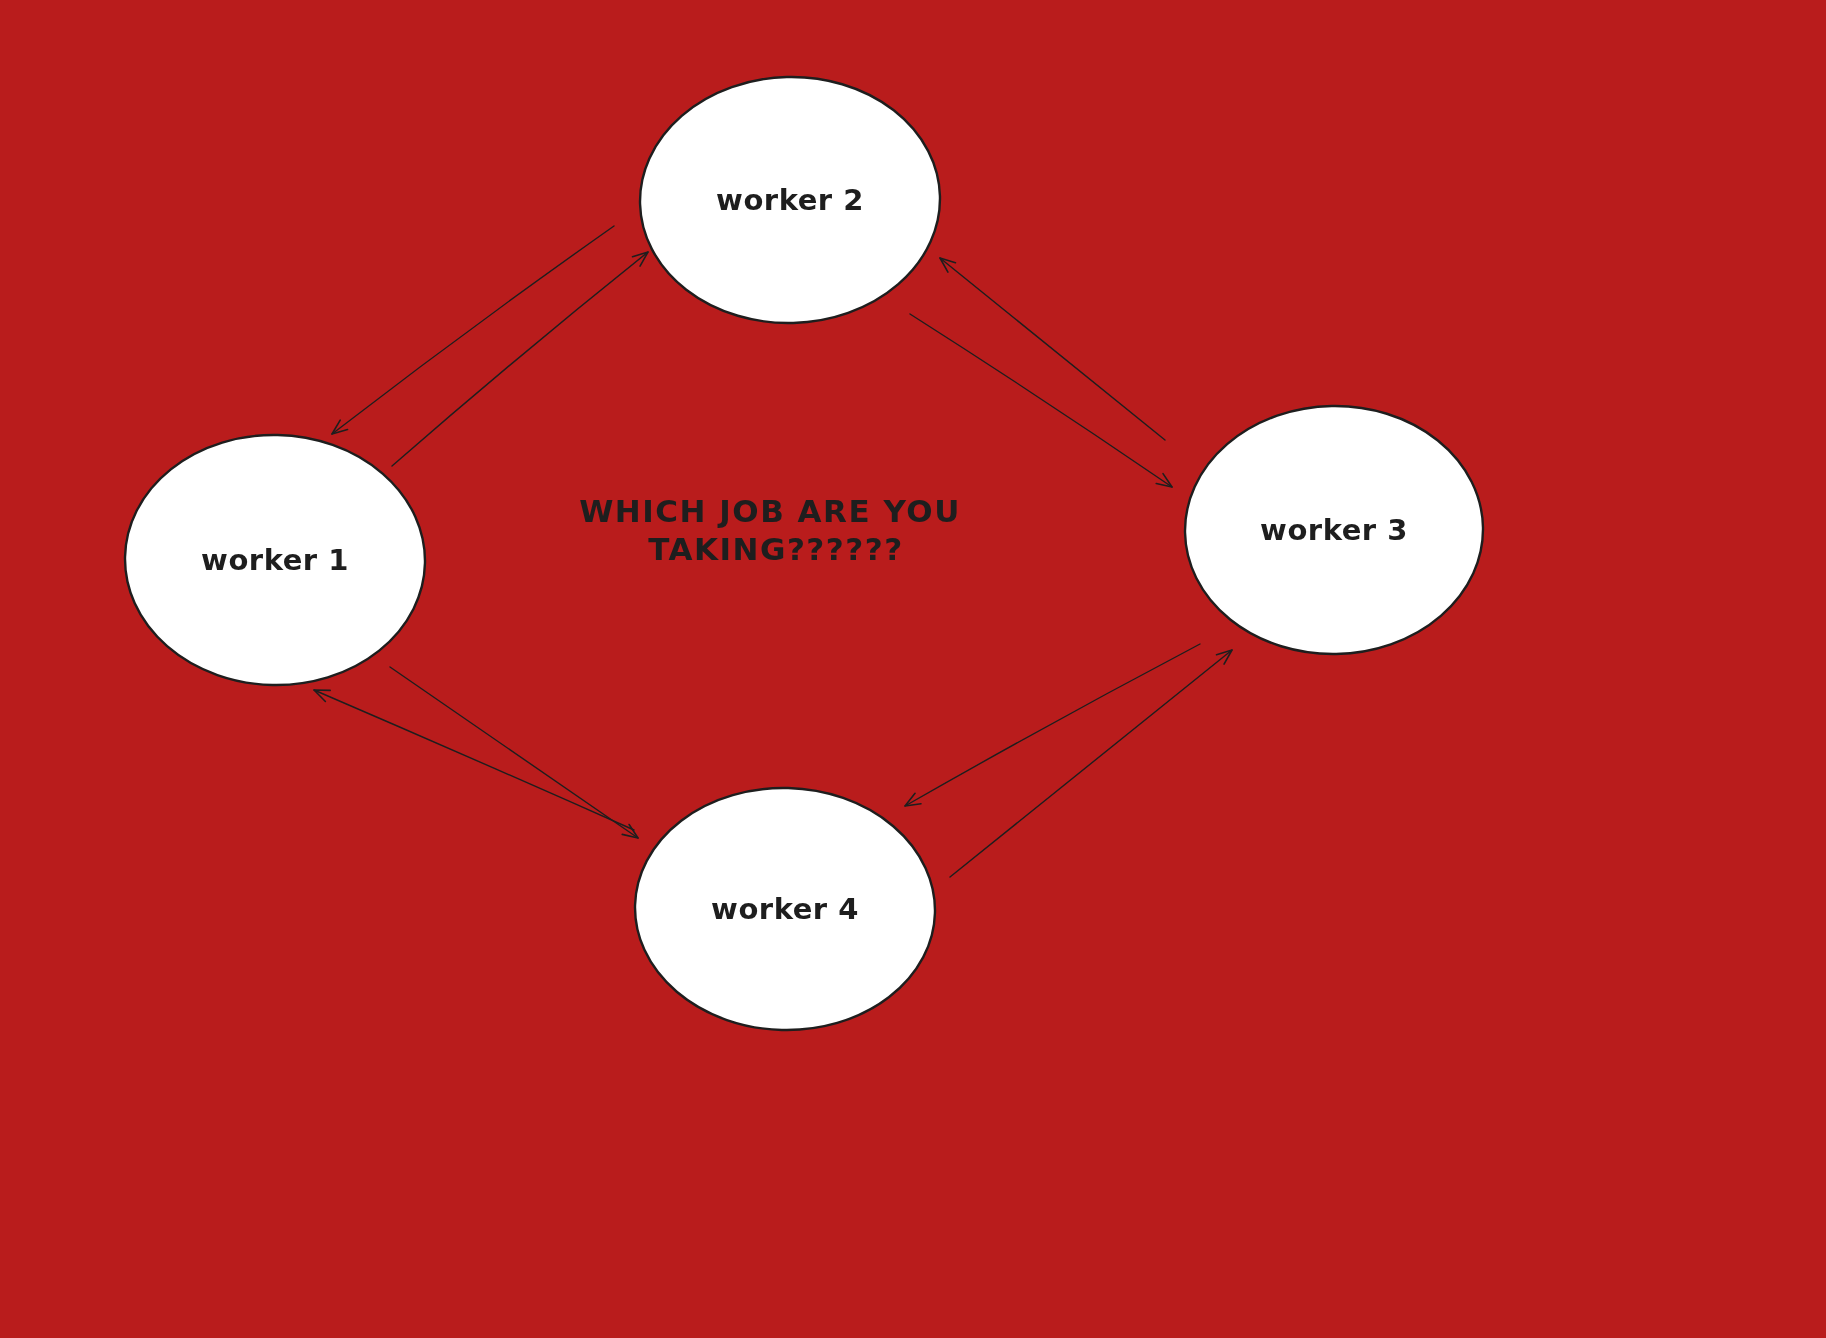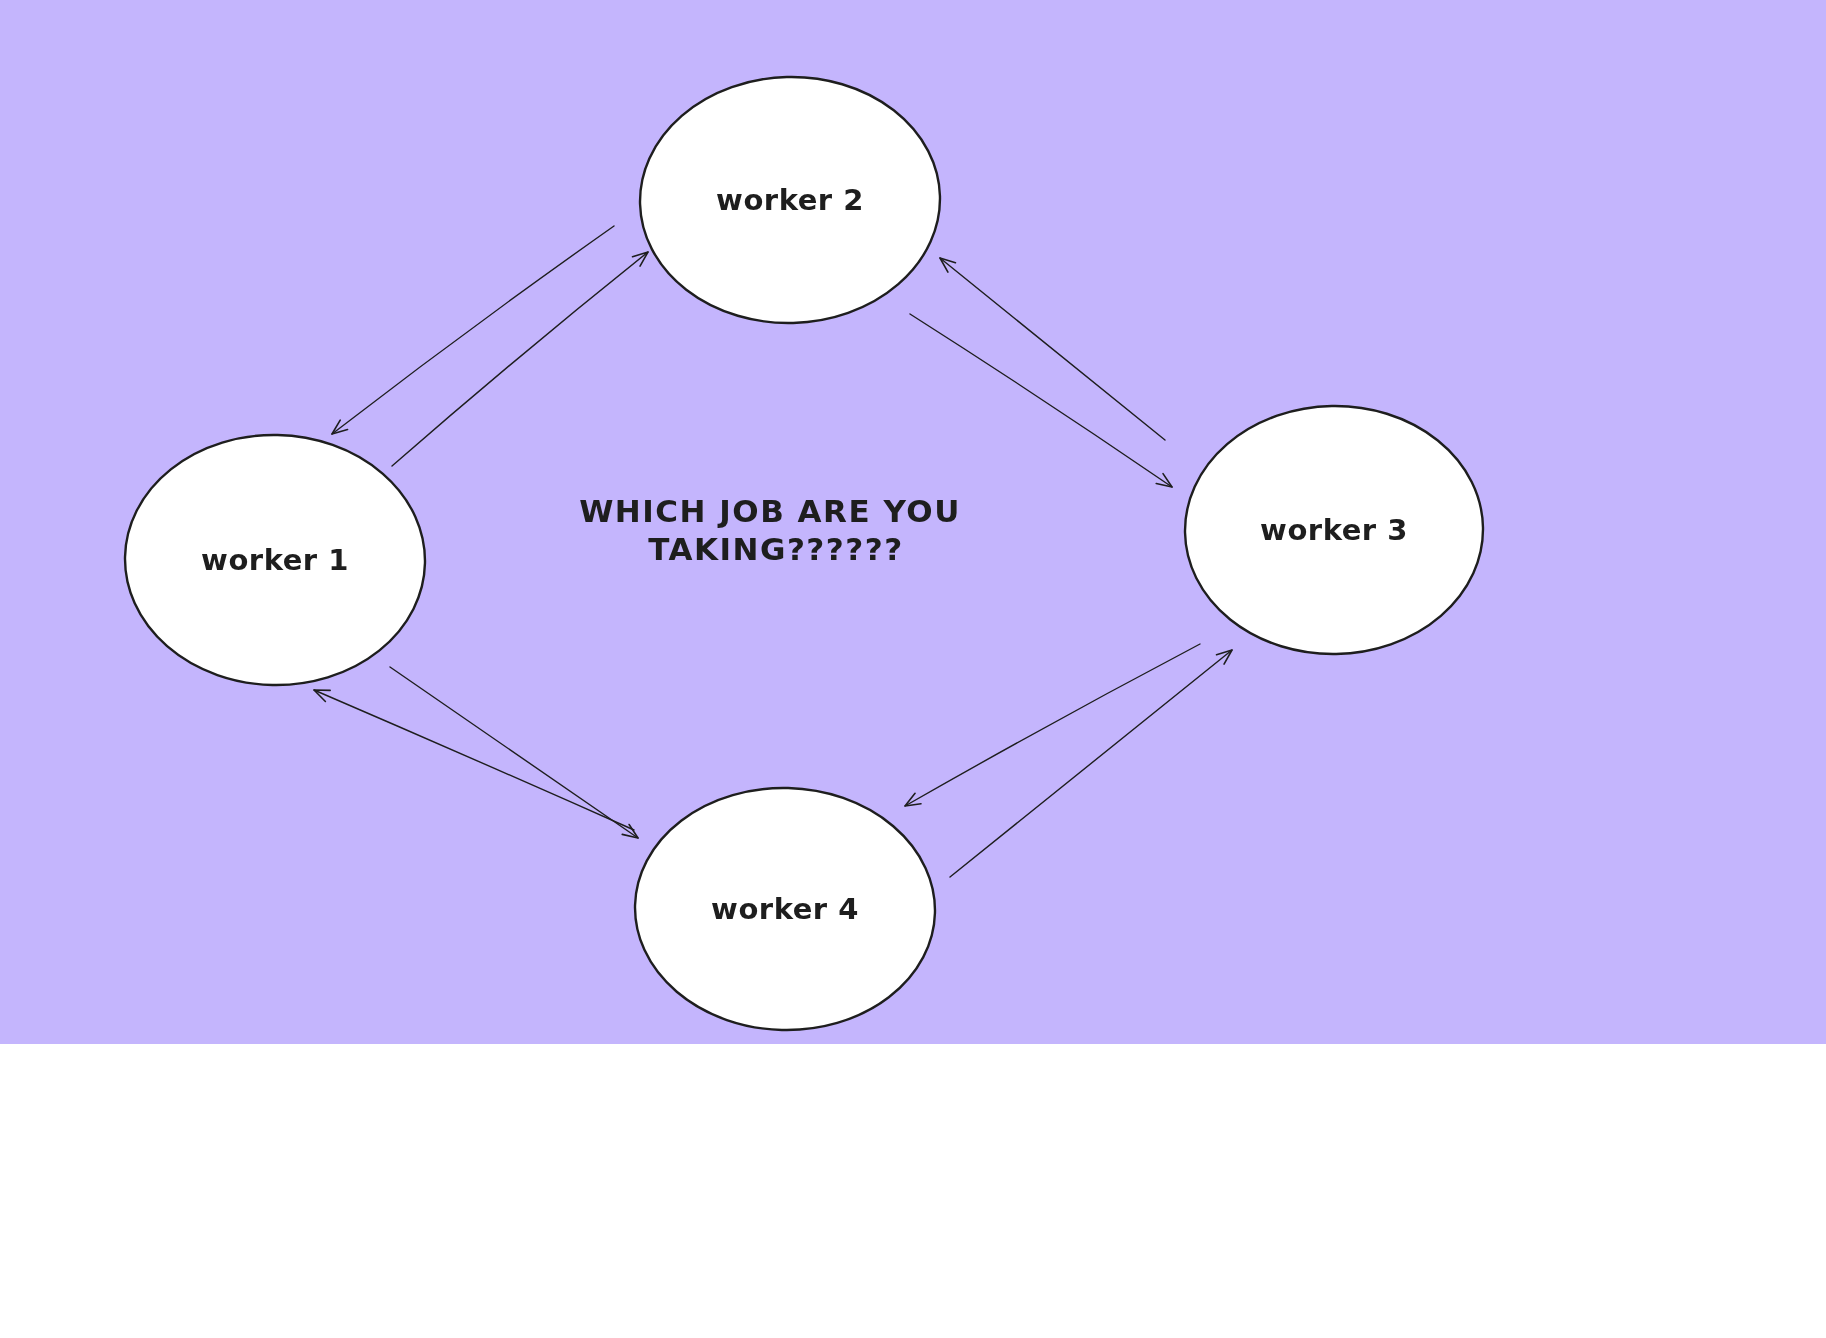--- a/index.html
+++ b/index.html
@@ -4,23 +4,23 @@
 <style>
   html, body {
     margin: 0;
     padding: 0;
     background: #ffffff;
     width: 100%;
     height: 100%;
   }
   .canvas-wrap {
     width: 1826px;
-    height: 1044px;
+    height: 1338px;
     position: relative;
-    background: #c4b5fd;
+    background: #b91c1c;
     overflow: hidden;
     text-align: center;
   }
   svg {
     display: block;
     width: 1826px;
     height: 1338px;
   }
   .node-shape {
     fill: #ffffff;

